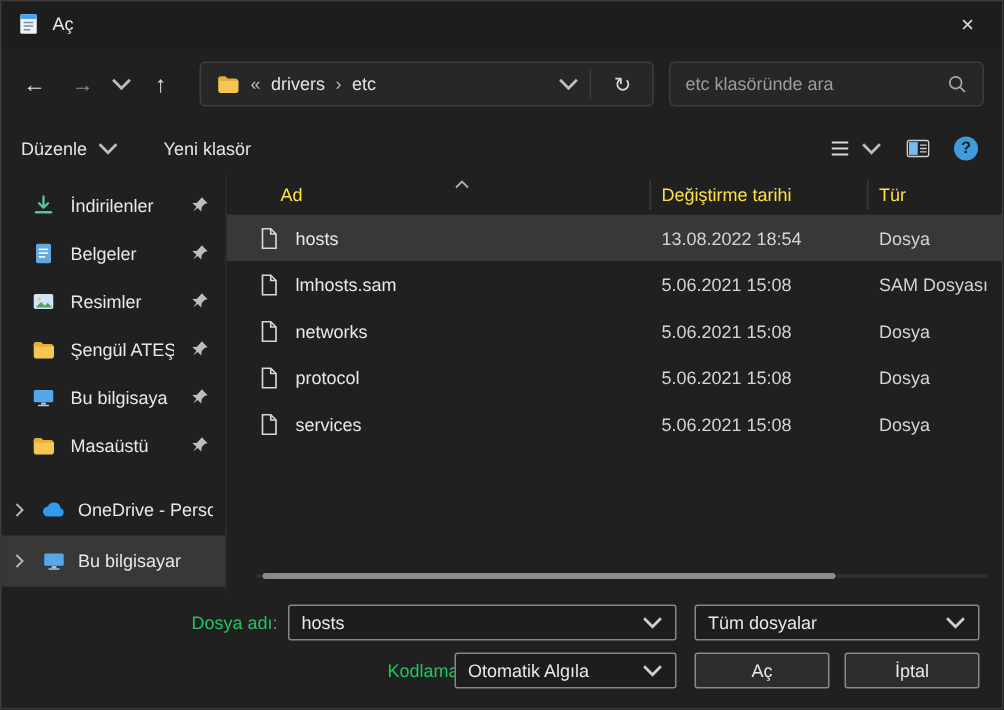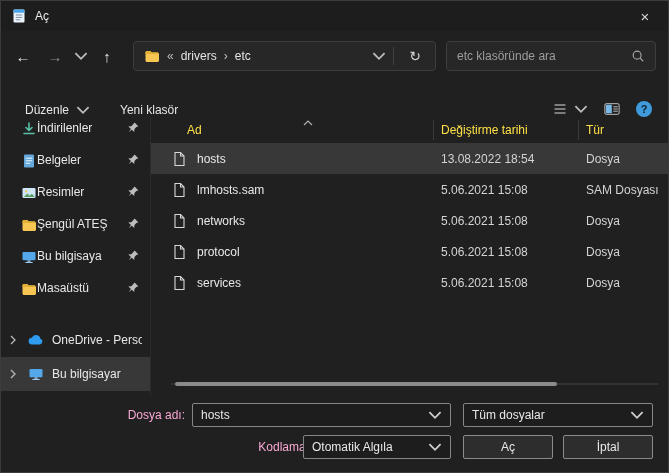--- a/index.html
+++ b/index.html
@@ -30,31 +30,31 @@
   .addr-divider { width:1px; height:18px; background:#3e3e3e; }
   .refresh-btn { width:28px; height:26px; display:flex; align-items:center; justify-content:center;
                  font-size:14px; color:#d6d6d6; }
   .searchbox { flex:1; margin-left:10px; height:30px; border:1px solid #3e3e3e; background:#272727;
                border-radius:4px; display:flex; align-items:center; padding:0 10px; gap:8px; }
   .searchbox input { flex:1; min-width:0; background:transparent; border:none; outline:none;
                      color:#14b8a6; font:inherit; }
   .searchbox input::placeholder { color:#9d9d9d; }
 
   
-  .toolbar { display:flex; align-items:flex-end; height:36px; padding:0 16px 0 24px; }
+  .toolbar { display:flex; align-items:center; height:36px; padding:0 16px 0 13px; }
   .tool-btn { display:flex; align-items:center; gap:7px; color:#e6e6e6; margin-right:30px; }
   .tool-right { margin-left:auto; display:flex; align-items:center; gap:16px; }
   .view-group { display:flex; align-items:center; gap:6px; }
   .help-circle { width:16px; height:16px; border-radius:50%; background:#3f9bdc; color:#10222f;
                  font-weight:bold; font-size:11px; display:flex; align-items:center; justify-content:center; }
 
   
   .content { position:absolute; top:116px; bottom:77px; left:0; right:0; display:flex; }
   .sidebar { width:150px; flex:none; padding-top:4px; overflow:hidden; border-right:1px solid #2c2c2c; }
-  .side-item { height:32px; display:flex; align-items:flex-start; padding:0 8px 0 18px;
+  .side-item { height:32px; display:flex; align-items:center; gap:10px; padding:0 8px 0 18px;
                margin:0 2px; border-radius:4px; white-space:nowrap; }
   .side-label { flex:1; overflow:hidden; text-overflow:clip; }
   .pin-slot { width:14px; height:14px; flex:none; display:inline-flex; opacity:.9; }
   .tree { margin-top:10px; }
   .tree-item { height:34px; display:flex; align-items:center; gap:8px; padding:0 8px 0 9px; white-space:nowrap;justify-content:flex-end; }
   .tree-item.selected { background:#383838; }
   .chev-right { width:10px; height:10px; flex:none; display:inline-flex; }
 
   
   .filepane { position:relative; flex:1; overflow:hidden; }
@@ -68,21 +68,21 @@
               padding-left:20px; }
   .file-row.selected { background:#383838; }
   .cell-name { display:flex; align-items:center; gap:10px; color:#e8e8e8; }
   .cell-date, .cell-type { color:#d4d4d4; }
   .hscroll { position:absolute; left:20px; right:10px; bottom:9px; height:4px; }
   .hscroll-track { position:absolute; left:0; right:0; top:1px; height:2px; background:#333333; }
   .hscroll-thumb { position:absolute; left:4px; width:382px; top:0; height:4px; background:#8b8b8b; border-radius:2px; }
 
   
   .footer { position:absolute; left:0; right:0; bottom:0; height:77px; background:#202020; }
-  .f-label { position:absolute; text-align:right; color:#f9a8d4; }
+  .f-label { position:absolute; text-align:right; color:#22c55e; }
   .lbl-filename { top:13px; left:0; width:184px; }
   .lbl-encoding { top:45px; left:12px; width:296px; }
   .combo { position:absolute; height:24px; border:1px solid #868686; background:#1d1d1d; border-radius:2px;
            display:flex; align-items:center; padding:0 8px; gap:6px; }
   .combo-value { flex:1; overflow:hidden; white-space:nowrap; color:#e8e8e8; }
   .filename-combo { left:191px; top:8px; width:259px; }
   .filename-combo input { flex:1; min-width:0; background:transparent; border:none; outline:none;
                           color:#e8e8e8; font:inherit; }
   .filetype-combo { left:462px; top:8px; width:190px; }
   .encoding-combo { left:302px; top:40px; width:148px; }

